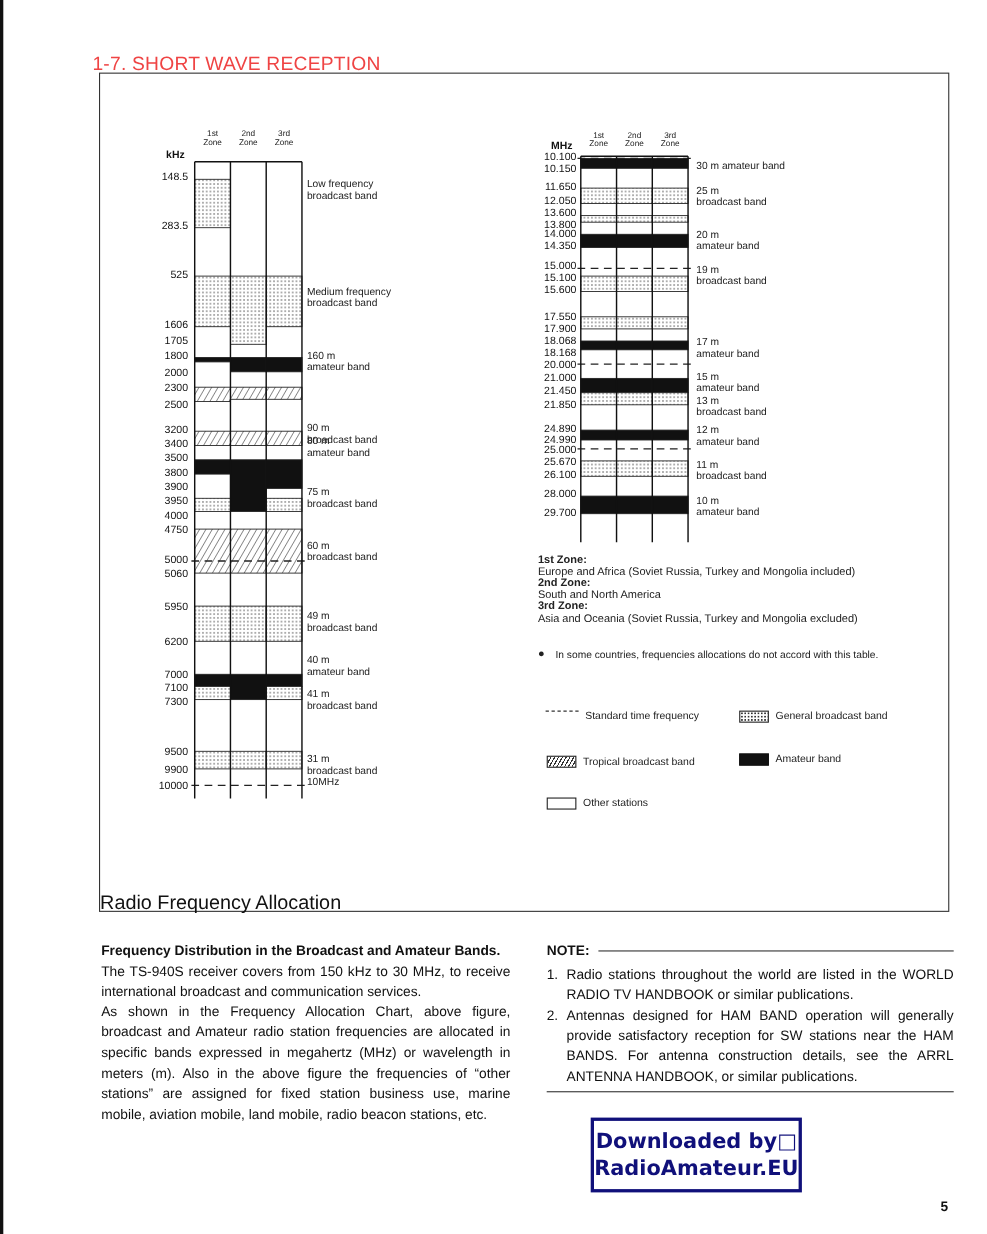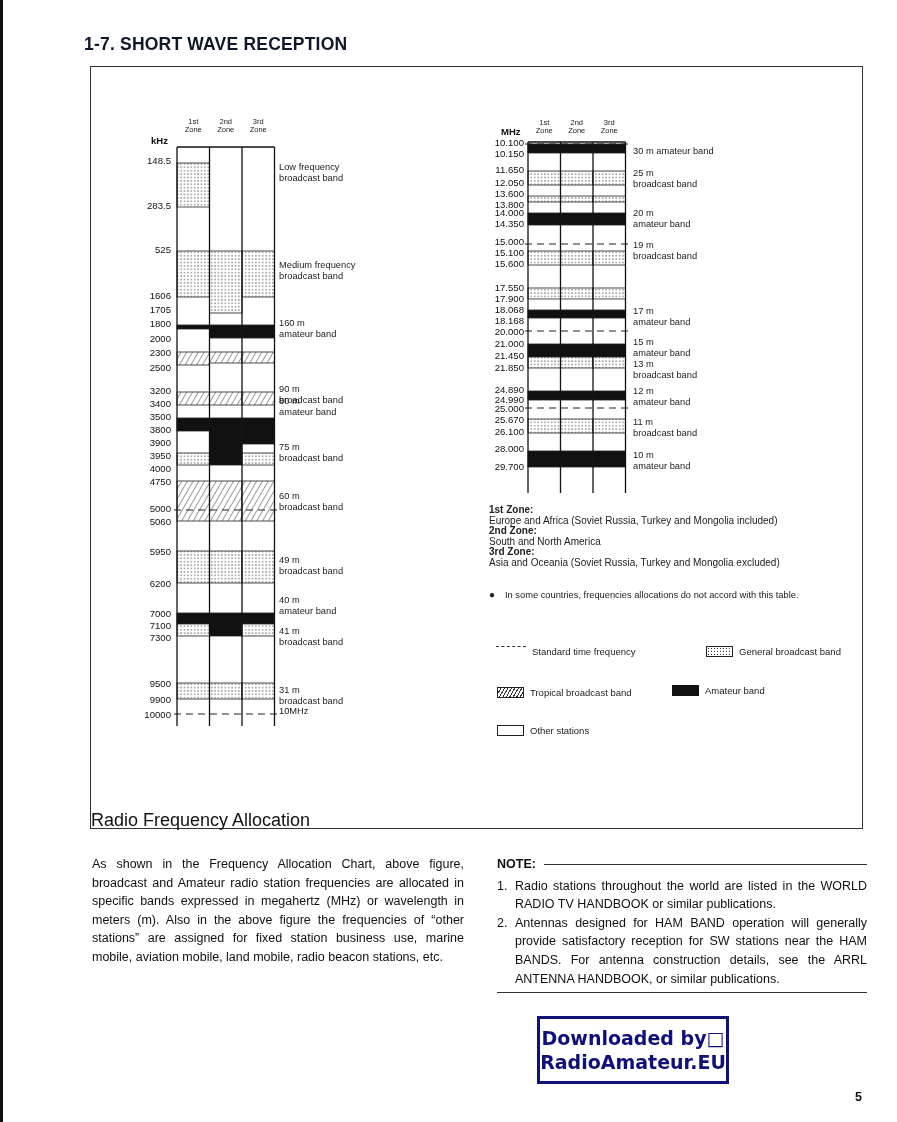--- a/index.html
+++ b/index.html
@@ -2,21 +2,21 @@
 <html><head>
 <meta charset="utf-8">
 <style>
   html, body { margin: 0; padding: 0; }
   body {
     width: 897px; height: 1122px; position: relative; background: #ffffff; overflow: hidden;
     font-family: "Liberation Sans", sans-serif; color: #111;
   }
   .edge-bar { position: absolute; left: 0; top: 0; width: 3px; height: 1122px; background: #111; }
   .page-title {
-    position: absolute; left: 84px; top: 34px; font-size: 17.5px; font-weight: bold; letter-spacing: 0.2px; color: #0f172a;
+    position: absolute; left: 84px; top: 48px; font-size: 17.5px; font-weight: normal; letter-spacing: 0.2px; color: #ef4444;
   }
   .figure-box {
     position: absolute; left: 90px; top: 66px; width: 773px; height: 763px;
     border: 1px solid #333; box-sizing: border-box;
   }
   .figure-caption {
     position: absolute; left: 0; width: 100%; top: 743px; text-align: left;
     font-size: 18px; font-weight: normal; color: #111;
   }
   svg.alloc { position: absolute; left: 0; top: 0; overflow: visible; }
@@ -283,41 +283,43 @@
 
   <div class="bullet-note">
     <span class="dot">●</span>
     <span>In some countries, frequencies allocations do not accord with this table.</span>
   </div>
 
   <div class="legend-item" style="left:405px; top:579px;">
     <span class="sw-dash"></span>
     <span>Standard time frequency</span>
   </div>
-  <div class="legend-item" style="left:581px; top:579px;margin-left:34px;">
+  <div class="legend-item" style="left:581px; top:579px;">
     <span class="legend-swatch sw-broadcast"></span>
     <span>General broadcast band</span>
   </div>
   <div class="legend-item" style="left:406px; top:620px;">
     <span class="legend-swatch sw-tropical"></span>
     <span>Tropical broadcast band</span>
   </div>
   <div class="legend-item" style="left:581px; top:618px;">
     <span class="legend-swatch sw-amateur"></span>
     <span>Amateur band</span>
   </div>
   <div class="legend-item" style="left:406px; top:658px;">
     <span class="legend-swatch sw-other"></span>
     <span>Other stations</span>
   </div>
 
   <div class="figure-caption">Radio Frequency Allocation</div>
 </div>
 
 <div class="left-col">
+  <div class="heading">Frequency Distribution in the Broadcast and Amateur Bands.</div>
+  <p>The TS-940S receiver covers from 150 kHz to 30 MHz, to receive international broadcast and communication services.</p>
   <p>As shown in the Frequency Allocation Chart, above figure, broadcast and Amateur radio station frequencies are allocated in specific bands expressed in megahertz (MHz) or wavelength in meters (m). Also in the above figure the frequencies of “other stations” are assigned for fixed station business use, marine mobile, aviation mobile, land mobile, radio beacon stations, etc.</p>
 </div>
 
 <div class="right-col">
   <div class="note-head">
     <span>NOTE:</span>
       <span class="rule"></span>
   </div>
   <ul class="note-list">
     <li>

